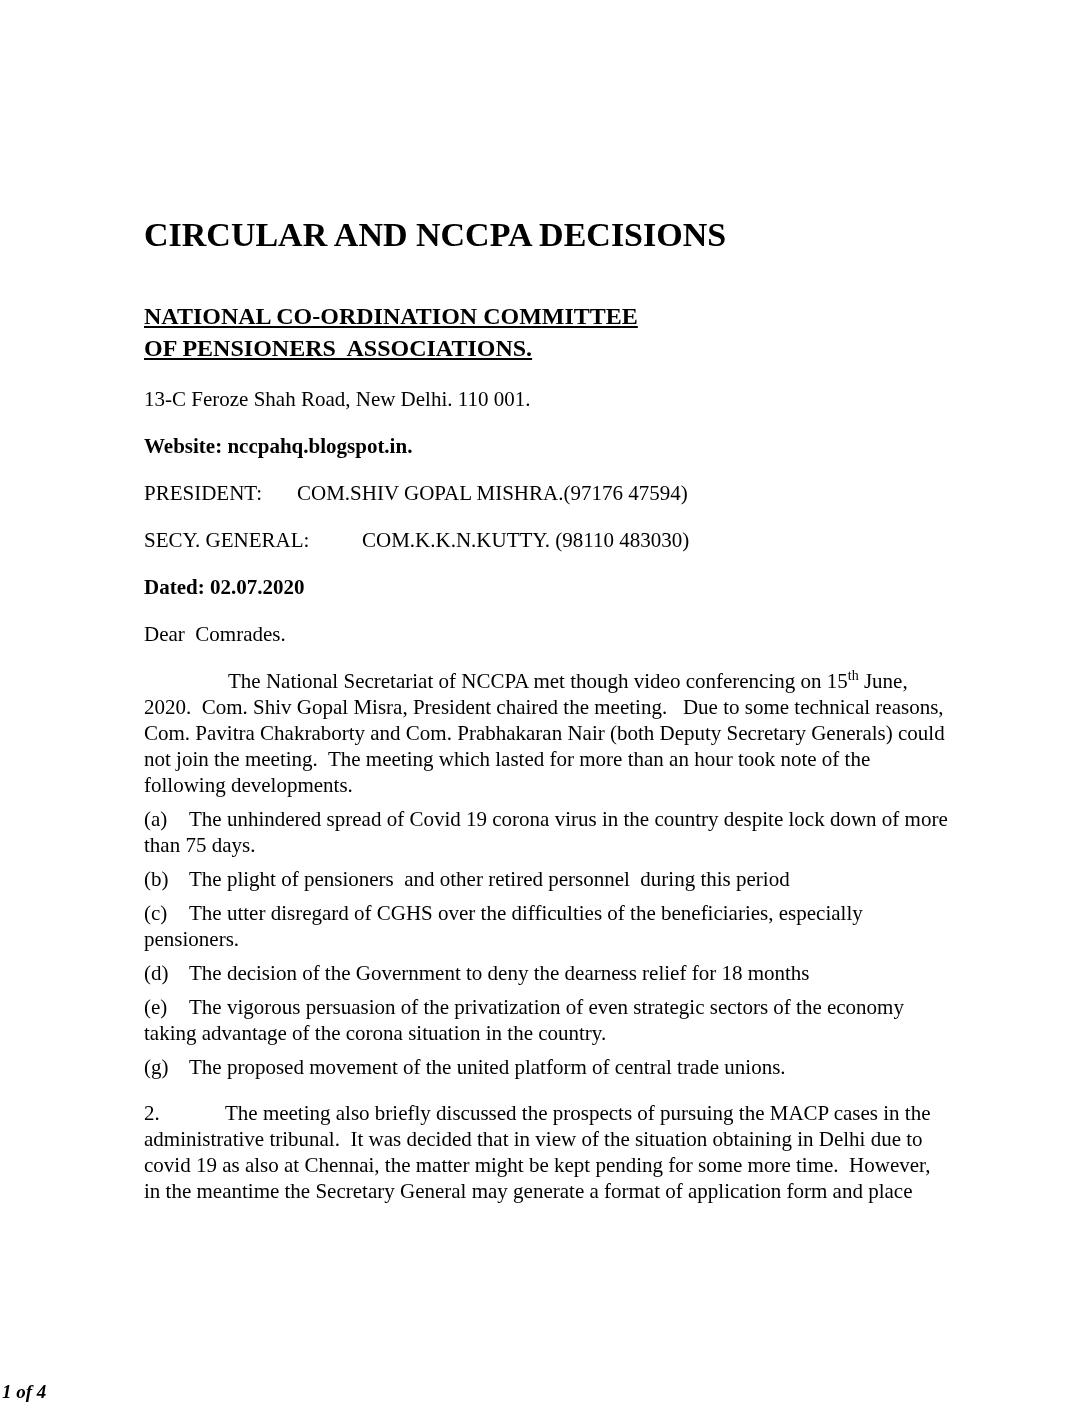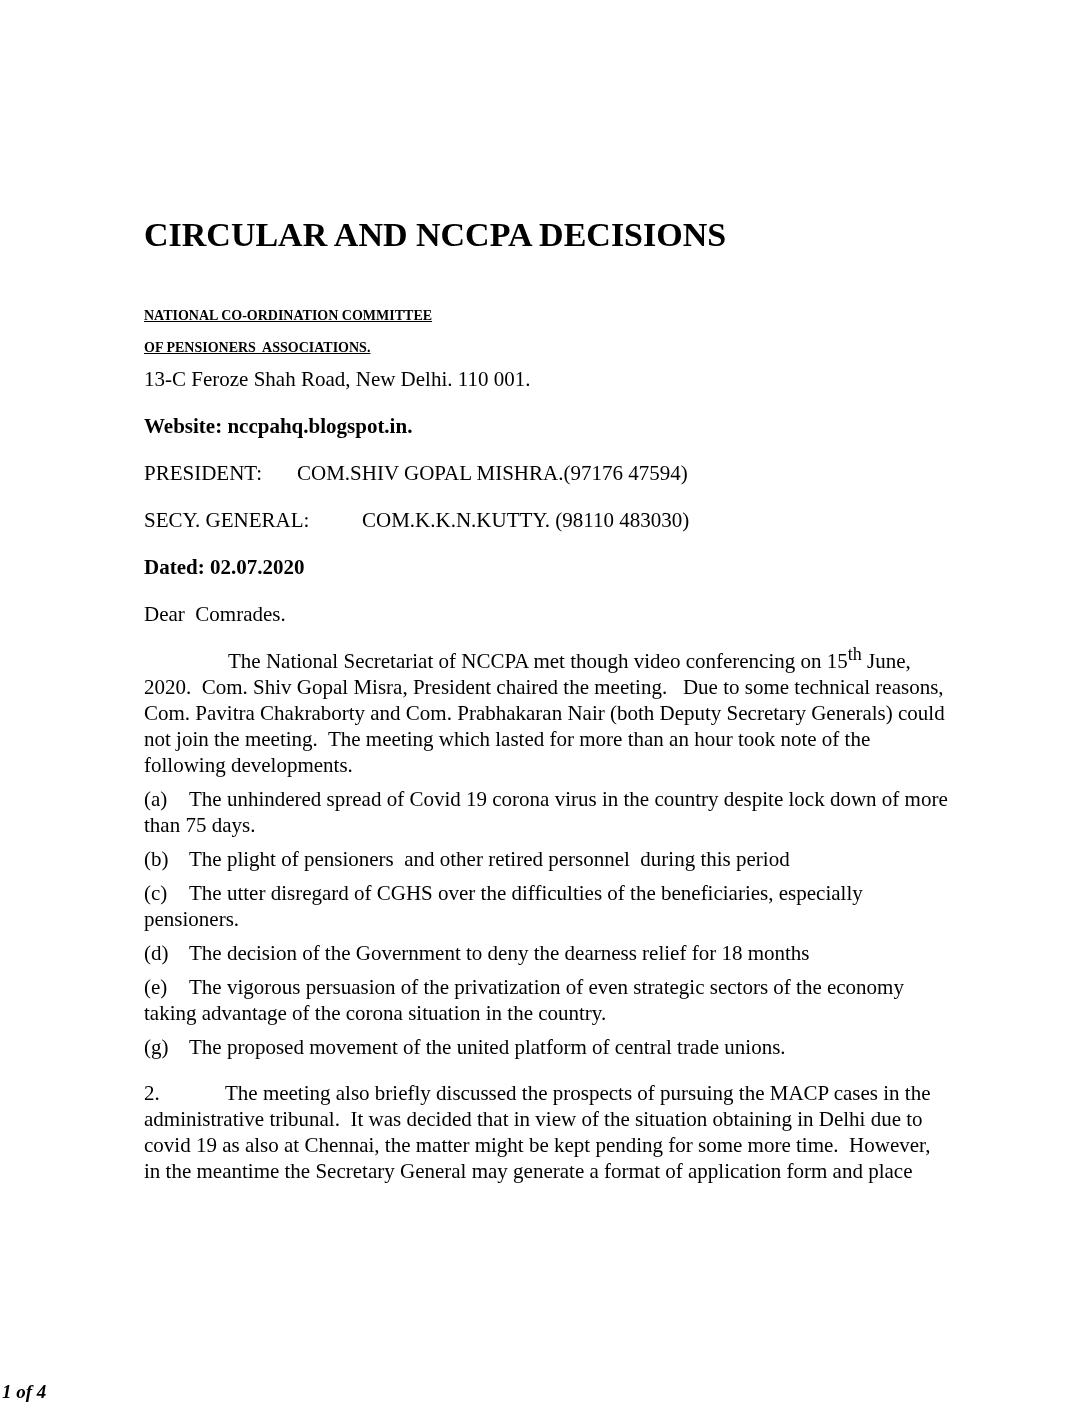--- a/index.html
+++ b/index.html
@@ -22,38 +22,38 @@
     width: 806px;
   }
   .title {
     font-size: 34px;
     line-height: 42px;
     font-weight: bold;
     margin: 196px 0 0 0;
     white-space: pre-wrap;
   }
   .h2 {
-    font-size: 14px;
+    font-size: 24px;
     line-height: 28px;
     font-weight: bold;
     text-decoration: underline;
     margin: 46px 0 0 0;
     white-space: pre-wrap;
   }
   .h2 + .h2 {
     margin-top: 4px;
   }
   p.line {
     font-size: 21px;
     line-height: 26px;
     margin: 21px 0 0 0;
     white-space: pre-wrap;
   }
   p.addr {
-    margin-top: 4px;
+    margin-top: 24px;
   }
   .b {
     font-weight: bold;
   }
   .label-president {
     display: inline-block;
     width: 153px;
   }
   .label-secy {
     display: inline-block;
@@ -70,21 +70,21 @@
     width: 45px;
   }
   .marker2 {
     display: inline-block;
     width: 81px;
   }
   p.para2 {
     margin-top: 20px;
   }
   sup {
-    font-size: 18px;
+    font-size: 14px;
     line-height: 0;
     vertical-align: super;
   }
   .footer {
     position: absolute;
     left: 2px;
     top: 1381px;
     font-size: 19px;
     font-weight: bold;
     line-height: 22px;

